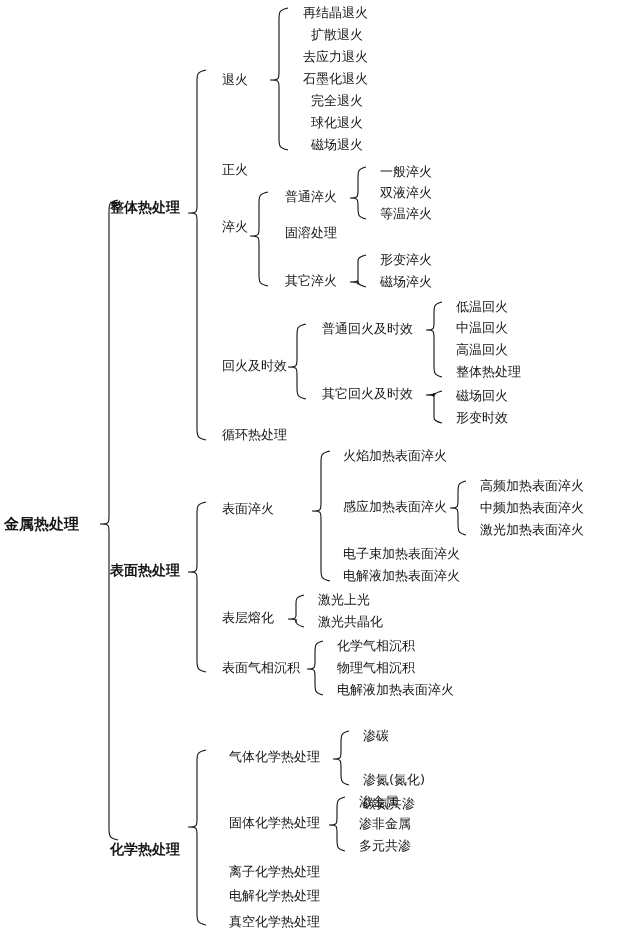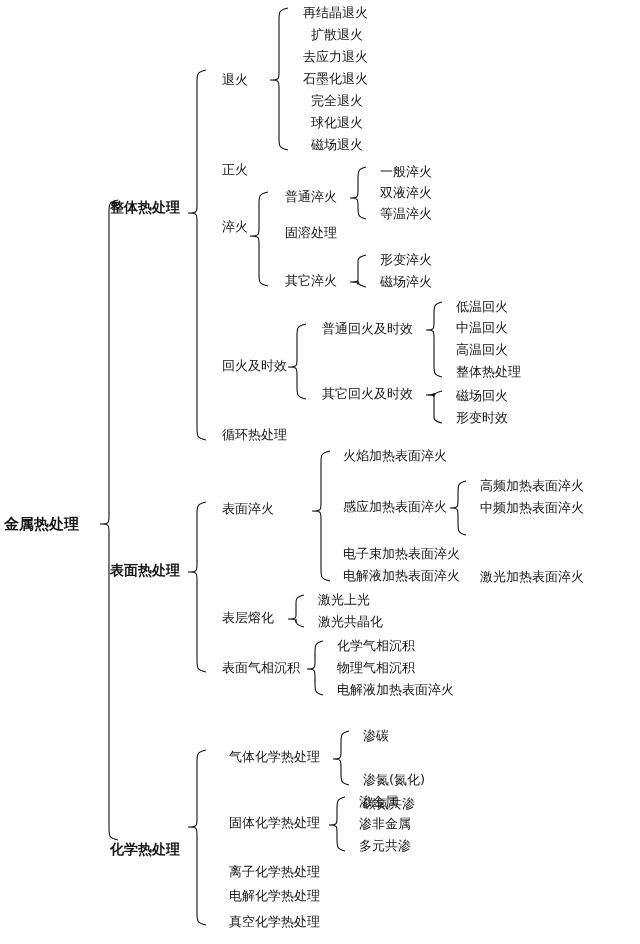--- a/index.html
+++ b/index.html
@@ -110,21 +110,21 @@
       <div class="node lvl-3" style="left: 322px; top: 387px;">其它回火及时效</div>
       <div class="node lvl-4" style="left: 456px; top: 389px;">磁场回火</div>
       <div class="node lvl-4" style="left: 456px; top: 411px;">形变时效</div>
       <div class="node lvl-2" style="left: 222px; top: 428px;">循环热处理</div>
       <div class="node lvl-1" style="left: 110px; top: 563px;">表面热处理</div>
       <div class="node lvl-2" style="left: 222px; top: 502px;">表面淬火</div>
       <div class="node lvl-3" style="left: 343px; top: 449px;">火焰加热表面淬火</div>
       <div class="node lvl-3" style="left: 343px; top: 500px;">感应加热表面淬火</div>
       <div class="node lvl-4" style="left: 480px; top: 479px;">高频加热表面淬火</div>
       <div class="node lvl-4" style="left: 480px; top: 501px;">中频加热表面淬火</div>
-      <div class="node lvl-4" style="left: 480px; top: 523px; margin-top: 47px;">激光加热表面淬火</div>
+      <div class="node lvl-4" style="left: 480px; top: 523px;">激光加热表面淬火</div>
       <div class="node lvl-3" style="left: 343px; top: 547px;">电子束加热表面淬火</div>
       <div class="node lvl-3" style="left: 343px; top: 569px;">电解液加热表面淬火</div>
       <div class="node lvl-2" style="left: 222px; top: 611px;">表层熔化</div>
       <div class="node lvl-3" style="left: 318px; top: 593px;">激光上光</div>
       <div class="node lvl-3" style="left: 318px; top: 615px;">激光共晶化</div>
       <div class="node lvl-2" style="left: 222px; top: 661px;">表面气相沉积</div>
       <div class="node lvl-3" style="left: 337px; top: 639px;">化学气相沉积</div>
       <div class="node lvl-3" style="left: 337px; top: 661px;">物理气相沉积</div>
       <div class="node lvl-3" style="left: 337px; top: 683px;">电解液加热表面淬火</div>
       <div class="node lvl-1" style="left: 110px; top: 818px; margin-top: 24px;">化学热处理</div>

